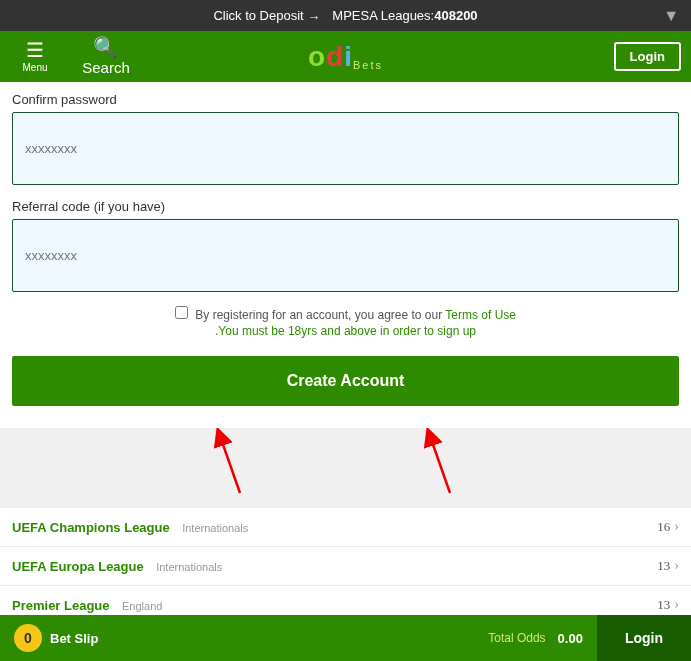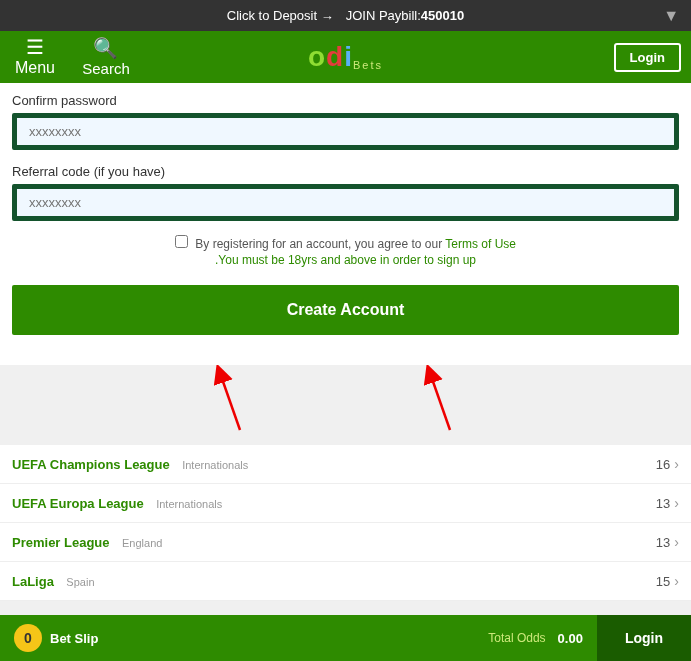--- a/index.html
+++ b/index.html
@@ -44,21 +44,21 @@
       align-items: center;
       color: #fff;
       cursor: pointer;
       min-width: 50px;
     }
     .header-left .hamburger {
       font-size: 20px;
       line-height: 1;
     }
     .header-left .menu-label {
-      font-size: 16px;
+      font-size: 10px;
       margin-top: 2px;
     }
     .header-center-search {
       display: flex;
       flex-direction: column;
       align-items: center;
       color: #fff;
       cursor: pointer;
       min-width: 60px;
     }
@@ -131,22 +131,22 @@
       margin-bottom: 14px;
     }
     .form-label {
       font-size: 13px;
       color: #333;
       margin-bottom: 5px;
       display: block;
     }
     .form-input {
       width: 100%;
-      padding: 6px 12px;
-      border: 5px solid #14532d;
+      padding: 28px 12px;
+      border: 1px solid #14532d;
       border-radius: 2px;
       background: #f0f8ff;
       font-size: 13px;
       color: #aaa;
       outline: none;
     }
 
     
     .checkbox-area {
       text-align: center;
@@ -170,21 +170,21 @@
       width: 100%;
       padding: 16px;
       background: #2e8b00;
       color: #fff;
       border: none;
       font-size: 16px;
       font-weight: bold;
       text-align: center;
       cursor: pointer;
       border-radius: 2px;
-      margin-bottom: 16px;
+      margin-bottom: 8px;
     }
 
     
     .arrow-container {
       background: #f0f0f0;
       position: relative;
       height: 70px;
       overflow: visible;
     }
     .arrow-canvas {
@@ -234,20 +234,21 @@
       color: #999;
       margin-left: 8px;
       font-weight: normal;
     }
     .league-count {
       font-size: 13px;
       color: #555;
       display: flex;
       align-items: center;
       gap: 4px;
+      font-family: Liberation Serif, serif;
     }
     .chevron-right {
       color: #999;
       font-size: 14px;
     }
 
     
     .bottom-bar {
       position: fixed;
       bottom: 0;
@@ -313,22 +314,22 @@
       background: #f0f0f0;
       height: 10px;
     }
   </style>
 </head>
 <body>
 
 <div class="top-banner">
   <span>Click to Deposit →</span>
   <span class="arrow-icon"></span>
-  <span>JOIN Paybill:</span>
-  <span class="paybill-num">450010</span>
+  <span>MPESA Leagues:</span>
+  <span class="paybill-num">408200</span>
   <span class="dropdown-icon">▼</span>
 </div>
 
 <div class="header">
   <div style="display:flex;align-items:center;gap:16px;">
     <div class="header-left">
       <span class="hamburger">☰</span>
       <span class="menu-label">Menu</span>
     </div>
     <div class="header-center-search">

